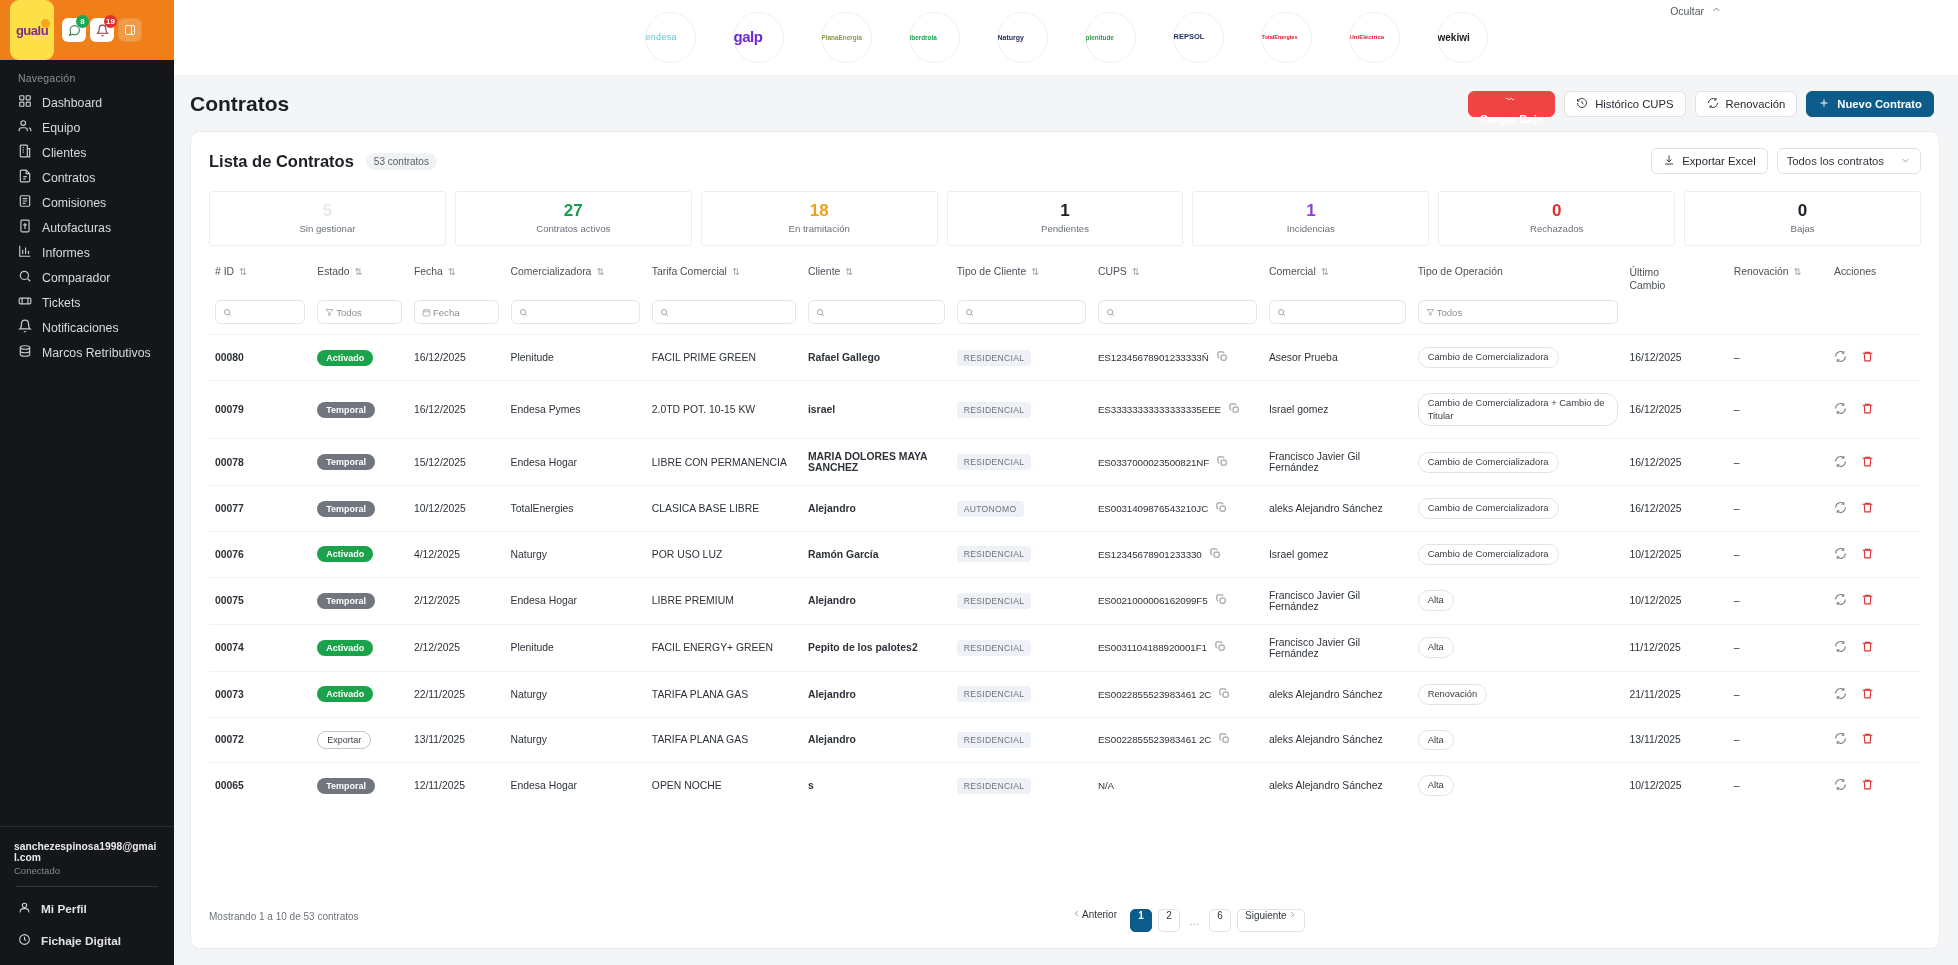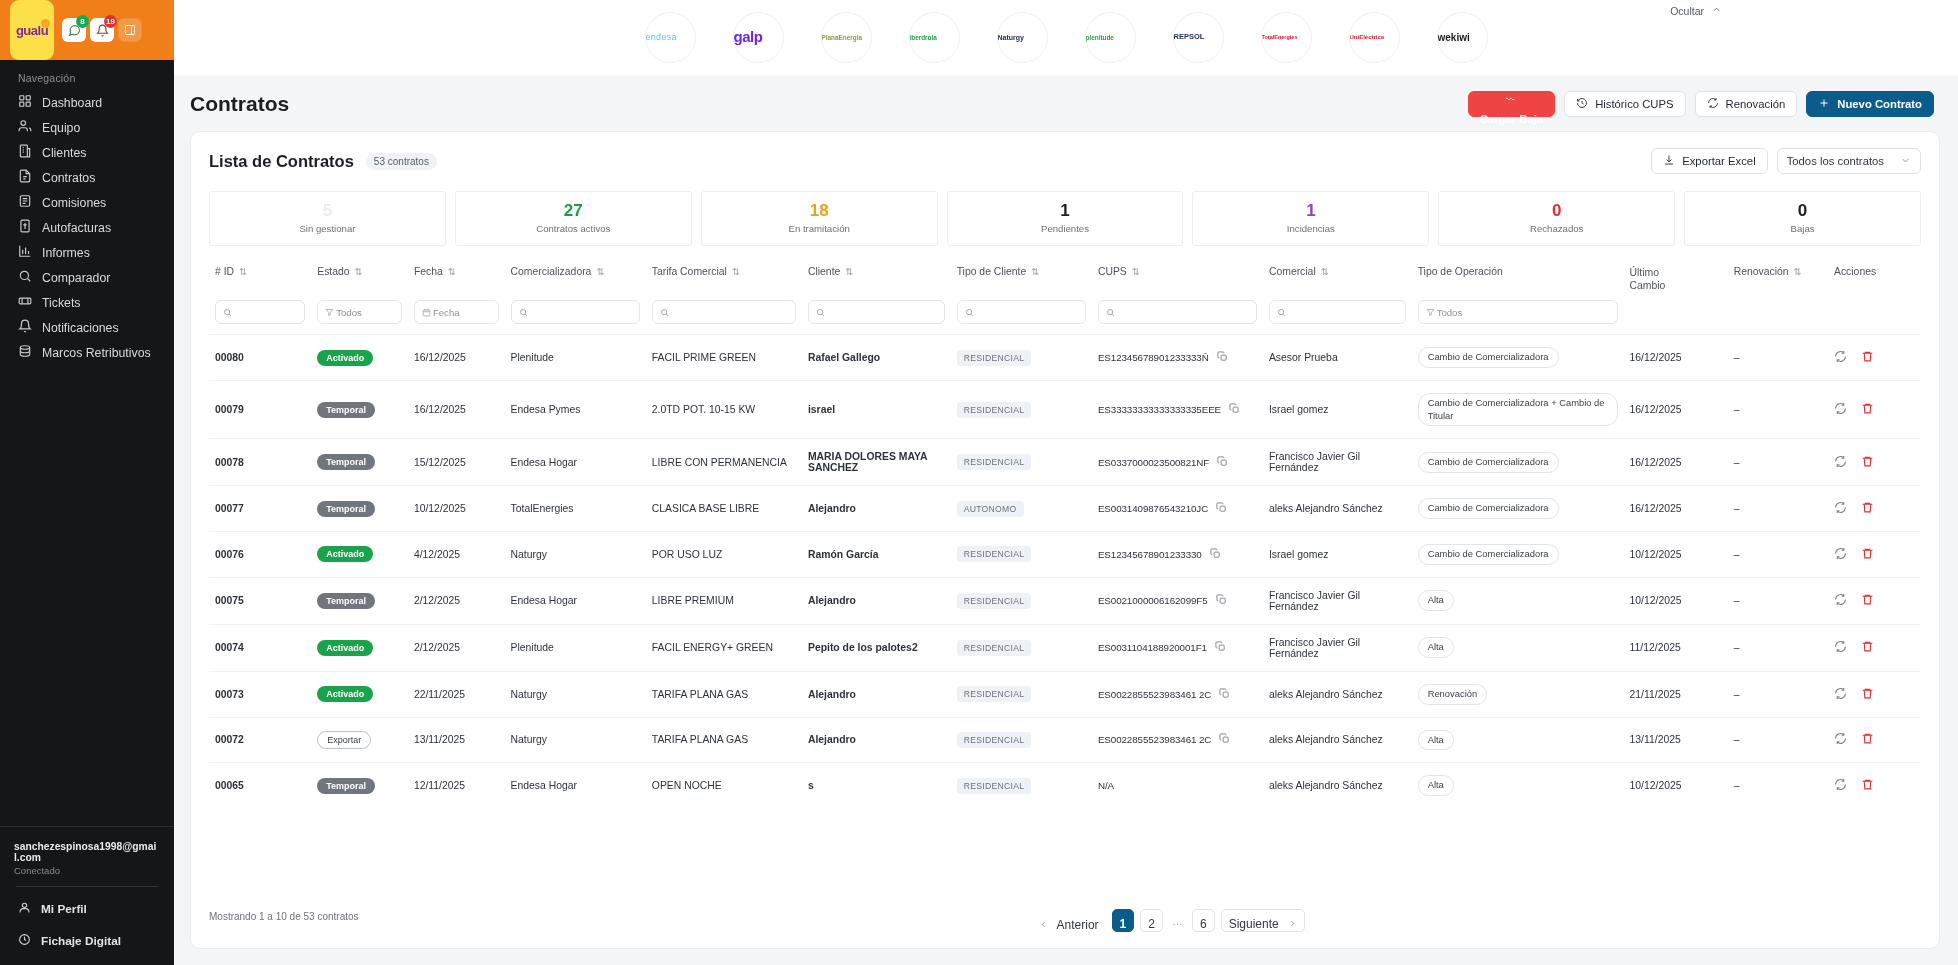--- a/index.html
+++ b/index.html
@@ -218,22 +218,22 @@
 
   .pager-row {
     display: flex; align-items: flex-start; justify-content: space-between;
     padding: 12px 18px 16px 18px;
   }
   .showing { font-size: 10px; color: #6e737b; line-height: 1.5; width: 160px; }
   .pager { display: flex; align-items: center; gap: 6px; margin-right: 36%; }
   .pg {
     min-width: 22px; height: 23px; padding: 0 7px;
     border: 1px solid #e0e2e6; border-radius: 5px; background: #fff;
-    display: flex; align-items: flex-end; justify-content: center;
-    font-size: 12px; color: #32373f; cursor: pointer; gap: 9px;
+    display: flex; align-items: flex-start; justify-content: center;
+    font-size: 10px; color: #32373f; cursor: pointer; gap: 1px;
   }
   .pg.active { background: #0b5c8a; border-color: #0b5c8a; color: #fff; font-weight: bold; }
   .pg.plain { border: none; background: transparent; }
   .dots { color: #9aa0a8; font-size: 11px; padding: 0 3px; }
 </style>
 </head>
 <body>
 
 <div class="app">
 

